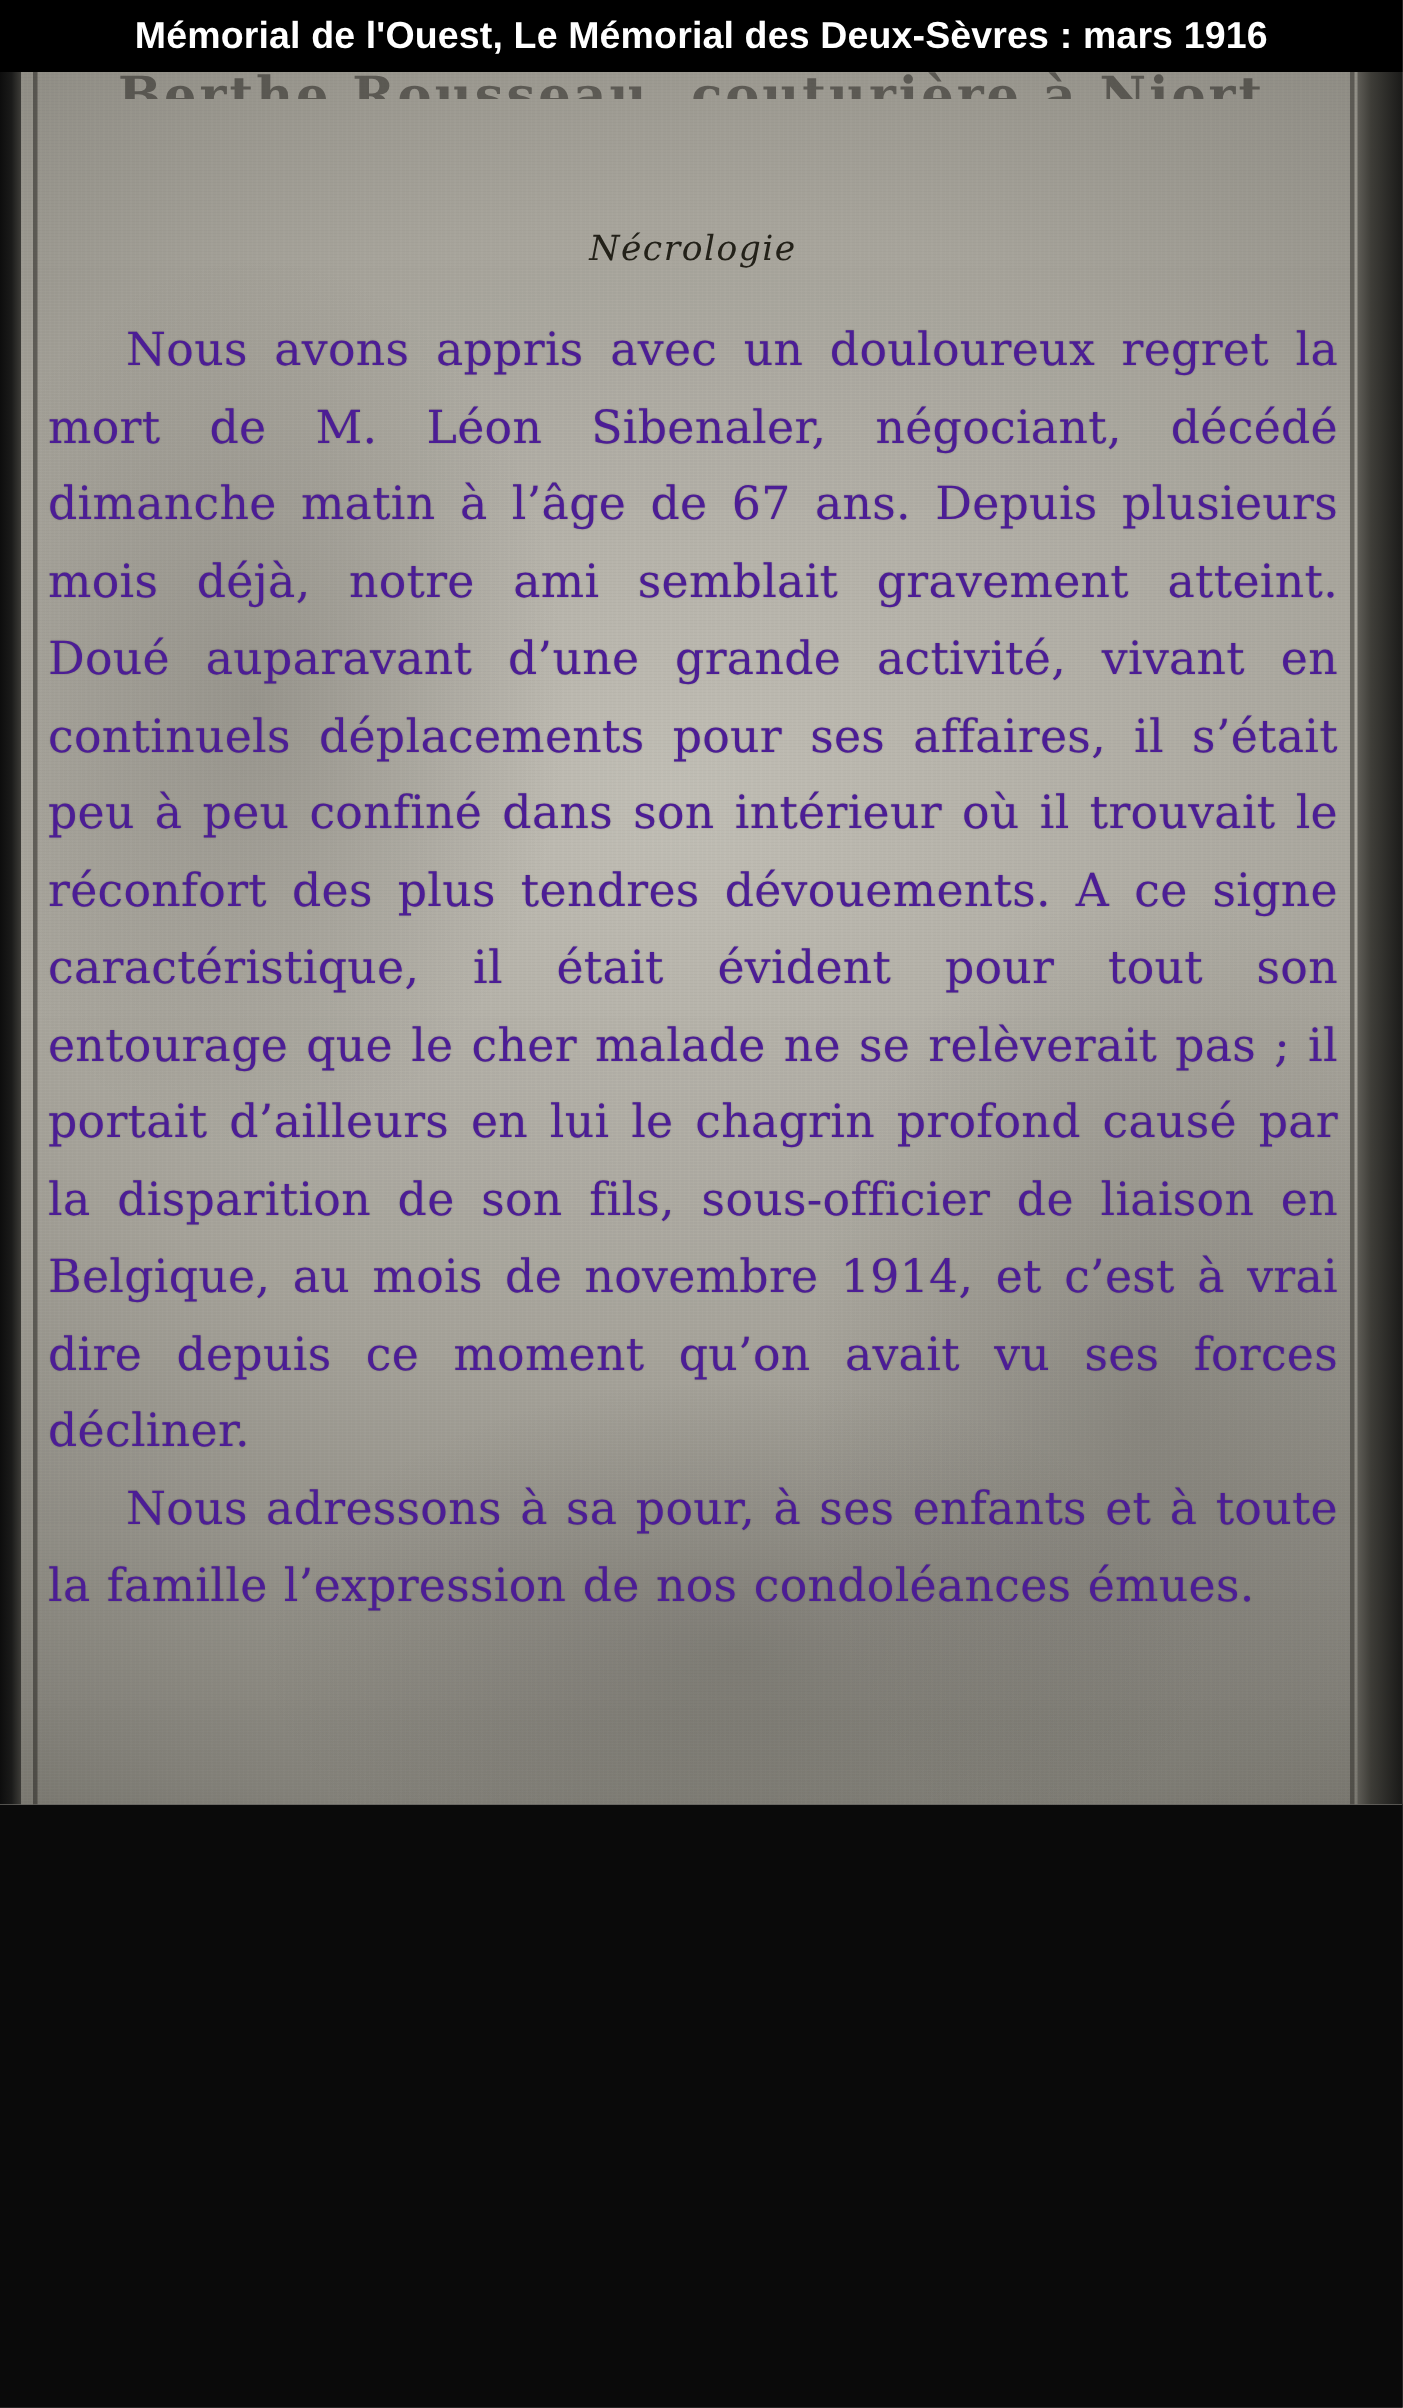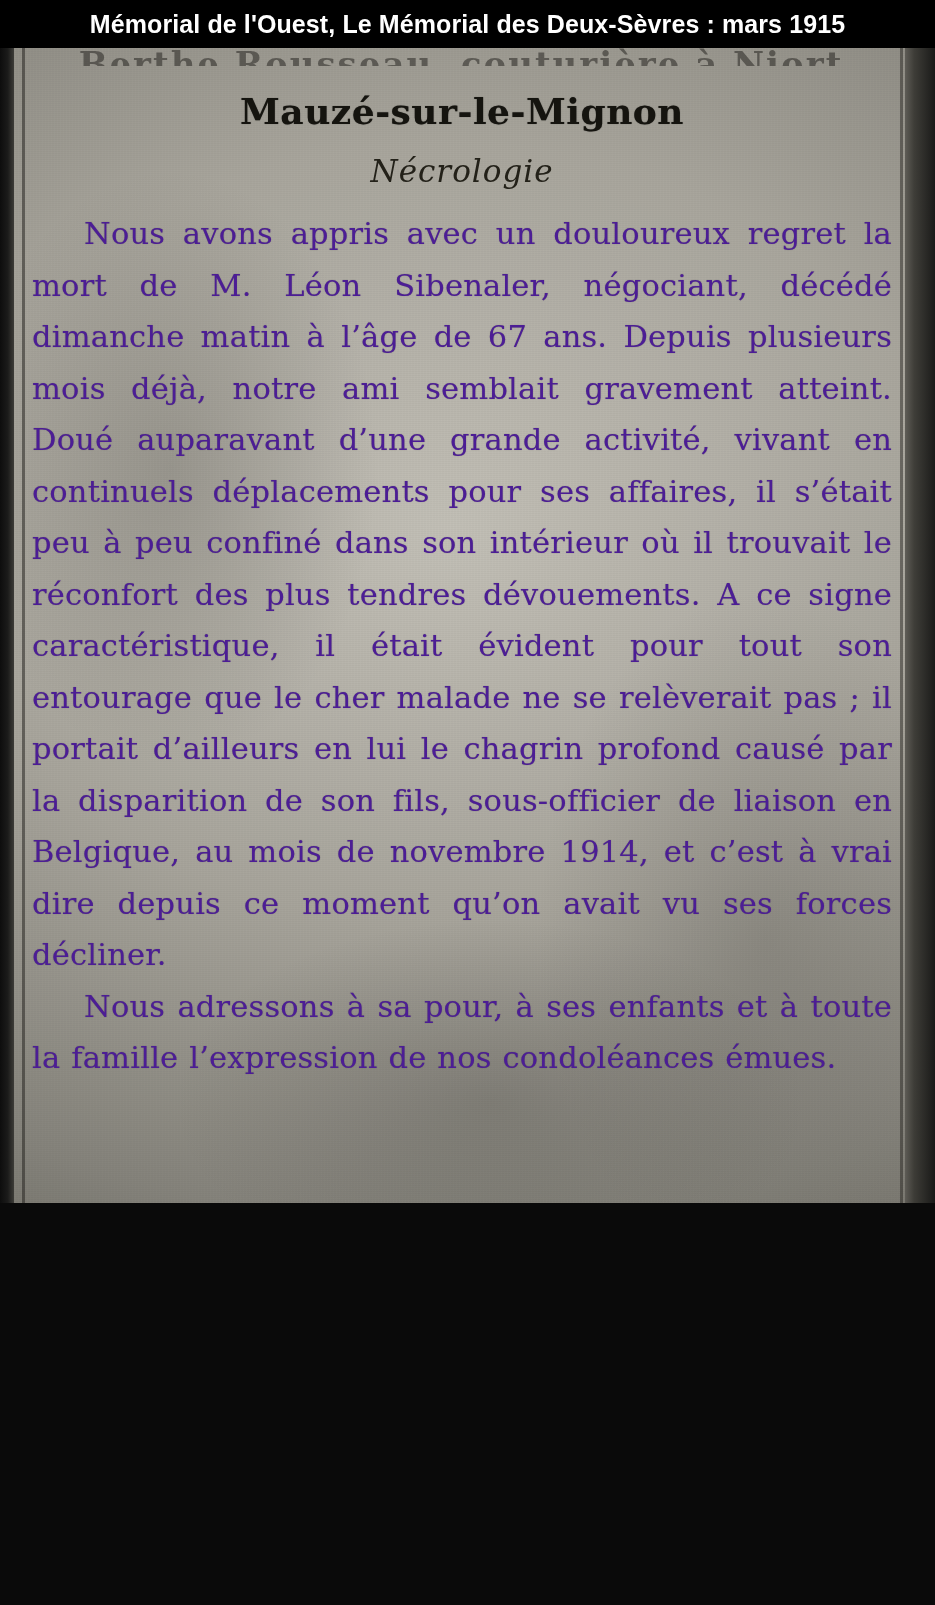--- a/index.html
+++ b/index.html
@@ -163,21 +163,21 @@
     text-shadow: 0 0 1px rgba(0,0,0,0.45);
   }
   .section-subtitle {
     position: absolute;
     top: 105px;
     left: 0;
     width: 868px;
     text-align: center;
     font-family: "DejaVu Serif", "Liberation Serif", serif;
     font-style: italic;
-    font-size: 31px;
+    font-size: 23px;
     letter-spacing: 1px;
     color: #232119;
   }
   .body-block {
     position: absolute;
     top: 160px;
     left: 4px;
     width: 860px;
   }
   .para {
@@ -208,40 +208,39 @@
     overflow: hidden;
     height: 46px;
   }
 </style>
 </head>
 <body>
 
 <div id="page">
 
   <div id="titlebar">
-    <div class="title-text">Mémorial de l'Ouest, Le Mémorial des Deux-Sèvres : mars 1915</div>
+    <div class="title-text">Mémorial de l'Ouest, Le Mémorial des Deux-Sèvres : mars 1916</div>
   </div>
 
   <div id="scan">
     <div class="paper"></div>
     <div class="blotch1"></div>
     <div class="blotch2"></div>
     <div class="blotch3"></div>
     <div class="grain"></div>
 
     <div class="gutter-left"></div>
     <div class="rule-left"></div>
     <div class="rule-right"></div>
     <div class="gutter-right"></div>
 
     <div id="article">
 
       <div class="cut-line-top">Berthe Rousseau, couturière à Niort</div>
 
-      <div class="commune-heading">Mauzé-sur-le-Mignon</div>
 
       <div class="section-subtitle">Nécrologie</div>
 
       <div class="body-block">
         <p class="para last-line-left">Nous avons appris avec un douloureux regret la mort de M. Léon Sibenaler, négociant, décédé dimanche matin à l’âge de 67 ans. Depuis plusieurs mois déjà, notre ami semblait gravement atteint. Doué auparavant d’une grande activité, vivant en continuels déplacements pour ses affaires, il s’était peu à peu confiné dans son intérieur où il trouvait le réconfort des plus tendres dévouements. A ce signe caractéristique, il était évident pour tout son entourage que le cher malade ne se relèverait pas ; il portait d’ailleurs en lui le chagrin profond causé par la disparition de son fils, sous-officier de liaison en Belgique, au mois de novembre 1914, et c’est à vrai dire depuis ce moment qu’on avait vu ses forces décliner.</p>
         <p class="para last-line-left">Nous adressons à sa pour, à ses enfants et à toute la famille l’expression de nos condoléances émues.</p>
       </div>
 
       <div class="cut-line-bottom">Saint-Maixent</div>
 

